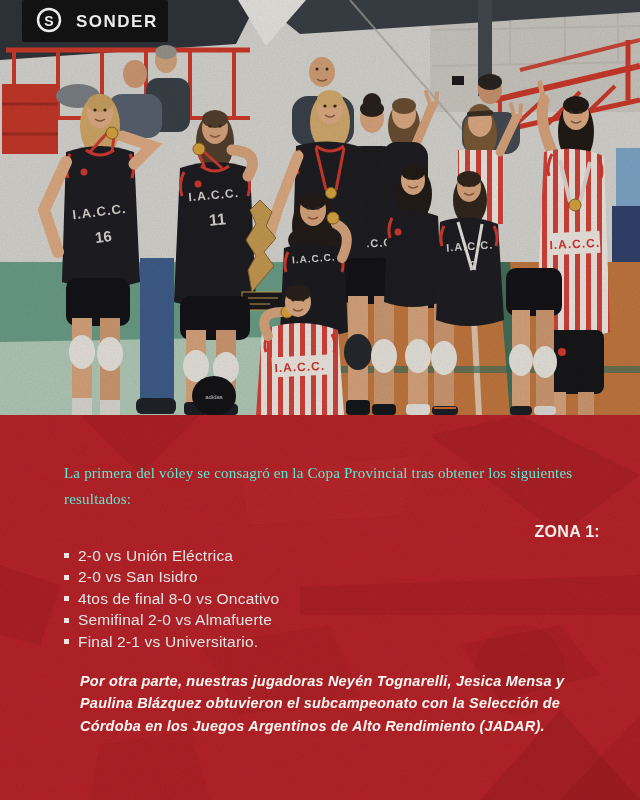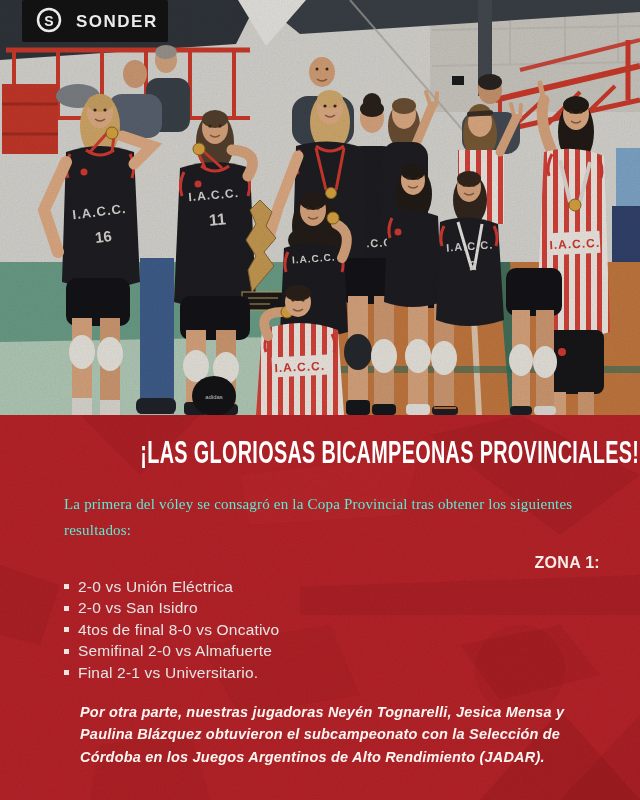--- a/index.html
+++ b/index.html
@@ -365,21 +365,20 @@
         <polygon points="560,385 640,300 640,385" opacity=".16"></polygon>
         <polygon points="460,230 560,210 600,260 500,285" opacity=".13"></polygon>
         <circle cx="520" cy="255" r="45" opacity=".10"></circle>
         <polygon points="100,330 190,315 210,385 90,385" opacity=".10"></polygon>
       </g>
       <polygon points="240,60 420,40 400,100 250,110" fill="#ff6a5e" opacity=".05"></polygon>
       <rect width="640" height="385" filter="url(#grainC)" opacity=".13"></rect>
     </svg>
 
     <div class="caption-content">
-      <h1 class="headline"><span class="condense">¡LAS GLORIOSAS BICAMPEONAS PROVINCIALES!</span></h1>
 
       <p class="intro">La primera del vóley se consagró en la Copa Provincial tras obtener los siguientes resultados:</p>
 
       <p class="zone">ZONA 1:</p>
 
       <ul class="results">
         <li>
             <span class="sq"></span>
             <span>2-0 vs Unión Eléctrica</span>
           </li>

